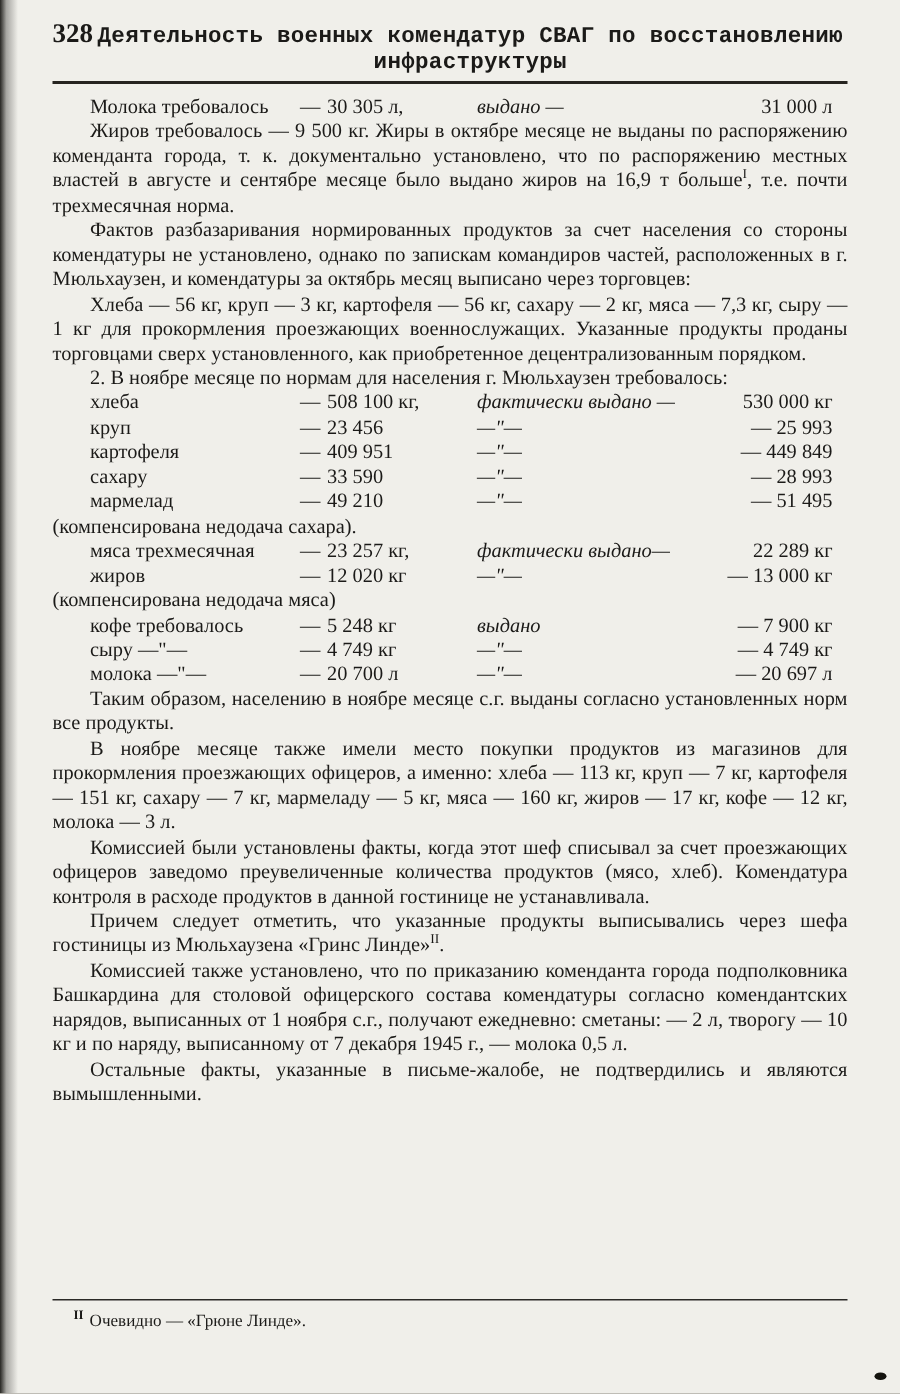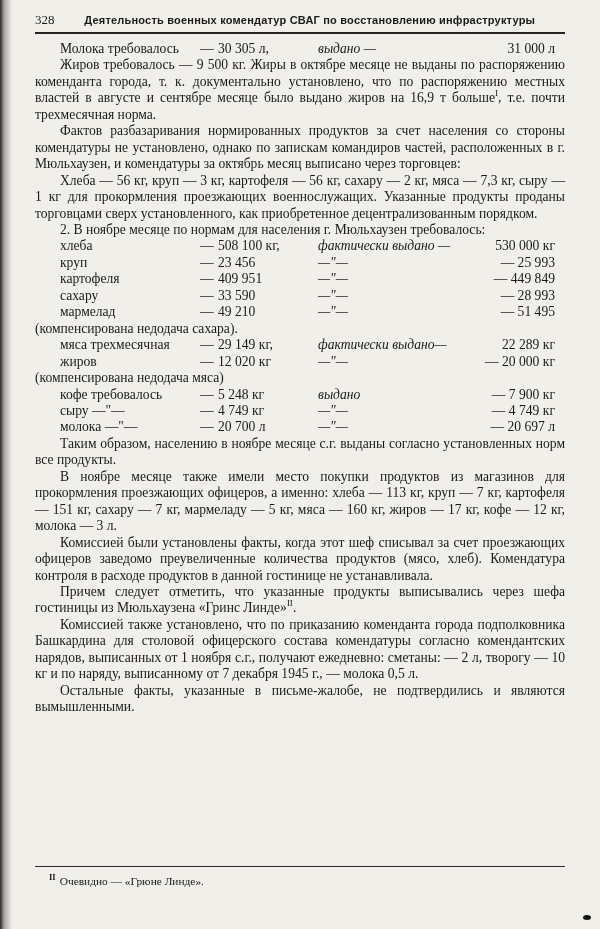--- a/index.html
+++ b/index.html
@@ -14,25 +14,25 @@
     display:flex;flex-direction:column;
     overflow:hidden;
   }
   .edge-shadow{
     position:absolute;left:0;top:0;bottom:0;width:12px;
     background:linear-gradient(to right, rgba(28,27,24,.95) 0, rgba(28,27,24,.35) 35%, rgba(28,27,24,0) 100%);
     pointer-events:none;
   }
   .speck{position:absolute;width:8px;height:5px;background:#14130e;border-radius:50%;left:583px;top:915px;}
   .header{display:flex;align-items:baseline;border-bottom:2px solid #262420;padding-bottom:4px;}
-  .pagenum{font-weight:normal;font-size:13px;}
+  .pagenum{font-weight:bold;font-size:18px;}
   .running{
     flex:1;text-align:center;
-    font-family:Liberation Sans, sans-serif;
-    font-weight:bold;font-size:11px;letter-spacing:.2px;
+    font-family:Liberation Mono, monospace;
+    font-weight:bold;font-size:15px;letter-spacing:.2px;
   }
   .main{flex:1;padding-top:7px;font-size:13.6px;line-height:16.45px;}
   .main p{margin:0;text-align:justify;text-indent:25px;}
   sup{font-size:9px;line-height:0;}
   .trow{display:grid;grid-template-columns:140px 18px 88px 160px 1fr;margin-left:25px;}
   .trow span{white-space:nowrap;}
   .c-num{text-align:left;}
   .c-mid{padding-left:12px;font-style:italic;}
   .c-val{text-align:right;padding-right:10px;}
   .tnote{margin-left:25px;text-indent:0 !important;text-align:left !important;}
@@ -103,30 +103,30 @@
         <span class="c-label">мармелад</span>
         <span class="c-dash">—</span>
         <span class="c-num">49 210</span>
         <span class="c-mid">—"—</span>
         <span class="c-val">— 51 495</span>
       </div>
       <p class="tnote">(компенсирована недодача сахара).</p>
       <div class="trow">
         <span class="c-label">мяса трехмесячная</span>
         <span class="c-dash">—</span>
-        <span class="c-num">29 149 кг,</span>
+        <span class="c-num">23 257 кг,</span>
         <span class="c-mid">фактически выдано—</span>
         <span class="c-val">22 289 кг</span>
       </div>
       <div class="trow">
         <span class="c-label">жиров</span>
         <span class="c-dash">—</span>
         <span class="c-num">12 020 кг</span>
         <span class="c-mid">—"—</span>
-        <span class="c-val">— 20 000 кг</span>
+        <span class="c-val">— 13 000 кг</span>
       </div>
       <p class="tnote">(компенсирована недодача мяса)</p>
       <div class="trow">
         <span class="c-label">кофе требовалось</span>
         <span class="c-dash">—</span>
         <span class="c-num">5 248 кг</span>
         <span class="c-mid">выдано</span>
         <span class="c-val">— 7 900 кг</span>
       </div>
       <div class="trow">

